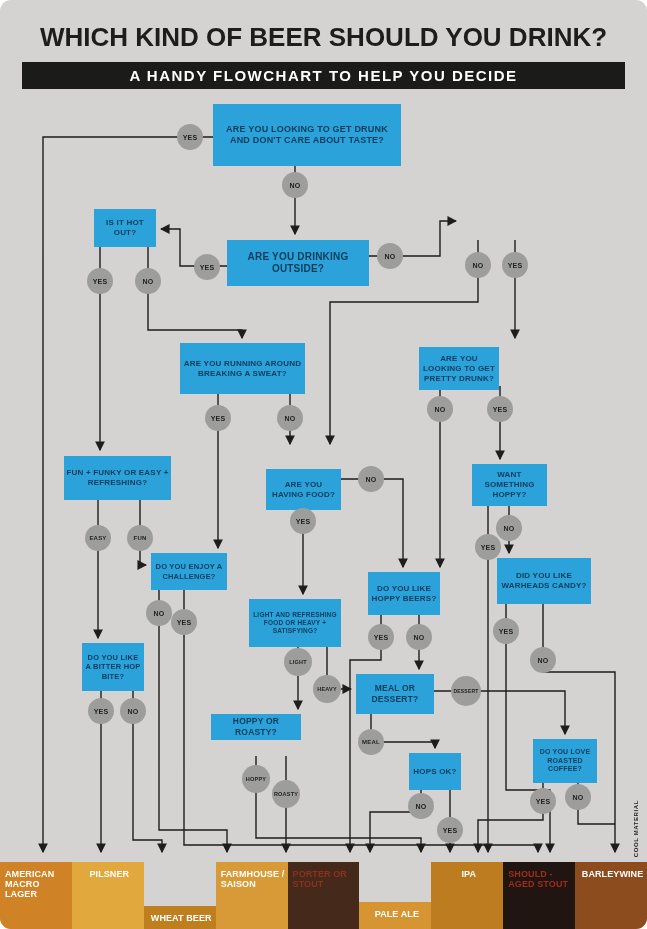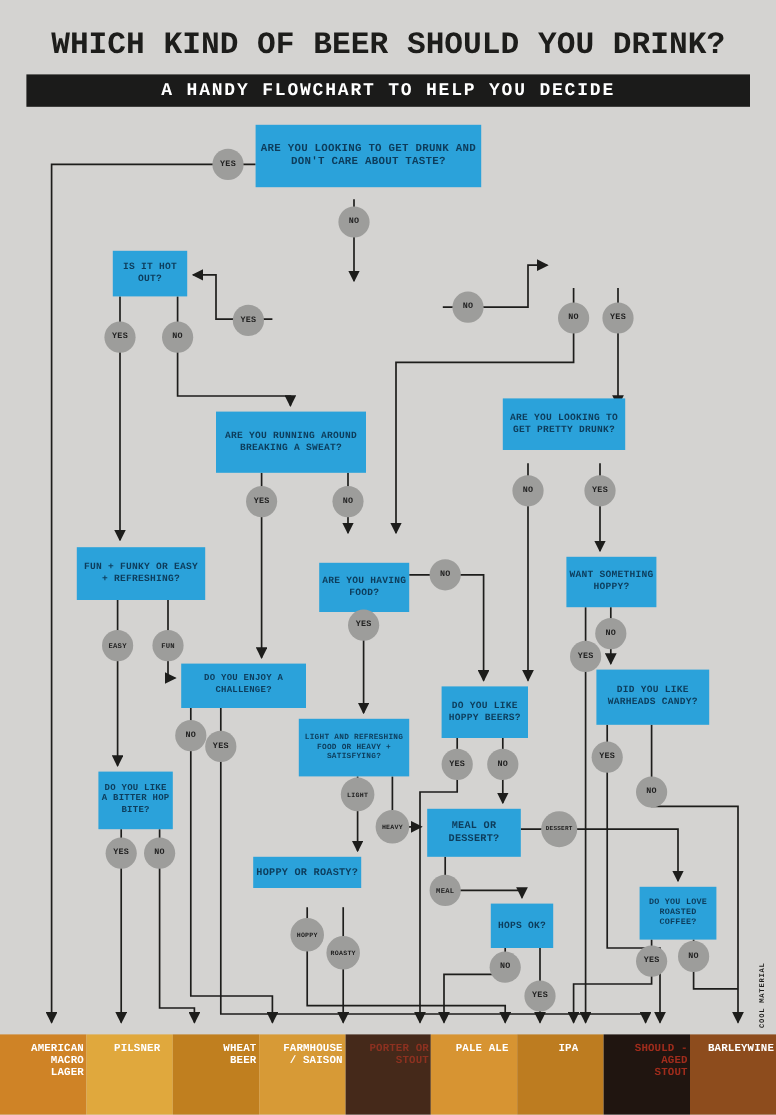--- a/index.html
+++ b/index.html
@@ -1,38 +1,38 @@
 <!DOCTYPE html>
 <html style="--background: #d4d3d1; --box-blue: #2ba2da; --box-text: #0d3d5c; --circle-bg: #9d9d9b; --circle-text: #222222; --line: #1d1d1b; --bar-bg: #1b1b1a; --bar-text: #ffffff; --title: #1d1d1b;"><head>
 <meta charset="utf-8">
 <style>
   html,body{margin:0;padding:0;}
   .page{position:relative;width:647px;height:929px;background:var(--background);
-        font-family:Liberation Mono, monospace;overflow:hidden;}
+        font-family:Liberation Sans, sans-serif;overflow:hidden;border-radius:11px;}
   .title{position:absolute;top:22px;left:0;width:647px;text-align:center;margin:0;
          font-size:26px;font-weight:800;letter-spacing:0px;color:var(--title);}
   .subbar{position:absolute;left:22px;right:22px;top:62px;height:27px;background:var(--bar-bg);
           color:var(--bar-text);display:flex;align-items:center;justify-content:center;
           font-size:15px;font-weight:bold;letter-spacing:1.5px;}
   svg.lines{position:absolute;left:0;top:0;}
   .node{position:absolute;background:var(--box-blue);color:var(--box-text);
         display:flex;align-items:center;justify-content:center;text-align:center;
         font-weight:bold;font-size:8px;line-height:1.25;padding:2px;box-sizing:border-box;
         letter-spacing:.2px;}
   .circle{position:absolute;width:26px;height:26px;border-radius:50%;background:var(--circle-bg);
           color:var(--circle-text);display:flex;align-items:center;justify-content:center;
           font-size:7px;font-weight:bold;letter-spacing:.2px;}
   .circle.cm{width:28px;height:28px;font-size:5.5px;}
   .circle.cl{width:30px;height:30px;font-size:5px;}
   .credit{position:absolute;right:8px;bottom:72px;writing-mode:vertical-rl;transform:rotate(180deg);
           font-size:6px;font-weight:bold;letter-spacing:.6px;color:var(--title);}
   .strip{position:absolute;left:0;bottom:0;width:647px;height:67px;display:flex;}
   .beer{flex:1 1 0;display:flex;justify-content:center;align-items:flex-start;
-        padding-top:7px;text-align:right;font-size:9px;font-weight:bold;line-height:1.12;
-        letter-spacing:.1px;box-sizing:border-box;padding-left:15px;padding-right:2px;}
+        padding-top:7px;text-align:left;font-size:9px;font-weight:bold;line-height:1.12;
+        letter-spacing:.1px;box-sizing:border-box;padding-left:5px;padding-right:2px;}
 </style>
 </head>
 <body>
 
 <div class="page">
 
   <h1 class="title">WHICH KIND OF BEER SHOULD YOU DRINK?</h1>
   <div class="subbar">
     <span>A HANDY FLOWCHART TO HELP YOU DECIDE</span>
   </div>
@@ -78,28 +78,29 @@
       <polyline points="509,506 509,553"></polyline>
       <polyline points="506,604 506,790 550,790 550,852"></polyline>
       <polyline points="543,604 543,672 615,672 615,852"></polyline>
       <polyline points="543,783 543,820 478,820 478,852"></polyline>
     </g>
     <g fill="none" stroke="var(--line)" stroke-width="1.4">
       <polyline points="578,783 578,824 615,824"></polyline>
     </g>
   </svg>
 
-  <div class="node" style="left:213px;top:104px;width:188px;height:52px;font-size:9px">ARE YOU LOOKING TO GET DRUNK AND DON'T CARE ABOUT TASTE?</div>
+  <div class="node" style="left:213px;top:104px;width:188px;height:62px;font-size:9px">ARE YOU LOOKING TO GET DRUNK AND DON'T CARE ABOUT TASTE?</div>
   <div class="node" style="left:94px;top:209px;width:62px;height:38px">IS IT HOT OUT?</div>
+  <div class="node" style="left:227px;top:240px;width:142px;height:46px;font-size:10px">ARE YOU DRINKING OUTSIDE?</div>
   <div class="node" style="left:180px;top:343px;width:125px;height:51px">ARE YOU RUNNING AROUND BREAKING A SWEAT?</div>
-  <div class="node" style="left:419px;top:332px;width:102px;height:43px">ARE YOU LOOKING TO GET PRETTY DRUNK?</div>
+  <div class="node" style="left:419px;top:347px;width:80px;height:43px">ARE YOU LOOKING TO GET PRETTY DRUNK?</div>
   <div class="node" style="left:64px;top:456px;width:107px;height:44px">FUN + FUNKY OR EASY + REFRESHING?</div>
   <div class="node" style="left:266px;top:469px;width:75px;height:41px">ARE YOU HAVING FOOD?</div>
   <div class="node" style="left:472px;top:464px;width:75px;height:42px">WANT SOMETHING HOPPY?</div>
-  <div class="node" style="left:151px;top:553px;width:104px;height:37px;font-size:7.5px">DO YOU ENJOY A CHALLENGE?</div>
+  <div class="node" style="left:151px;top:553px;width:76px;height:37px;font-size:7.5px">DO YOU ENJOY A CHALLENGE?</div>
   <div class="node" style="left:368px;top:572px;width:72px;height:43px">DO YOU LIKE HOPPY BEERS?</div>
   <div class="node" style="left:497px;top:558px;width:94px;height:46px">DID YOU LIKE WARHEADS CANDY?</div>
   <div class="node" style="left:249px;top:599px;width:92px;height:48px;font-size:6.5px">LIGHT AND REFRESHING FOOD OR HEAVY + SATISFYING?</div>
   <div class="node" style="left:82px;top:643px;width:62px;height:48px;font-size:7.5px">DO YOU LIKE A BITTER HOP BITE?</div>
   <div class="node" style="left:356px;top:674px;width:78px;height:40px;font-size:8.5px">MEAL OR DESSERT?</div>
   <div class="node" style="left:211px;top:714px;width:90px;height:26px;font-size:8.5px">HOPPY OR ROASTY?</div>
   <div class="node" style="left:409px;top:753px;width:52px;height:37px">HOPS OK?</div>
   <div class="node" style="left:533px;top:739px;width:64px;height:44px;font-size:7px">DO YOU LOVE ROASTED COFFEE?</div>
 
   <div class="circle" style="left:177px;top:124px">YES</div>
@@ -137,22 +138,22 @@
   <div class="circle" style="left:408px;top:793px">NO</div>
   <div class="circle" style="left:437px;top:817px">YES</div>
   <div class="circle" style="left:530px;top:788px">YES</div>
   <div class="circle" style="left:565px;top:784px">NO</div>
 
   <div class="credit">COOL MATERIAL</div>
 
   <div class="strip">
     <div class="beer" style="background-color: rgb(207, 131, 38); color: rgb(255, 255, 255);">AMERICAN MACRO LAGER</div>
     <div class="beer" style="background-color: rgb(224, 168, 61); color: rgb(255, 255, 255);">PILSNER</div>
-    <div class="beer" style="background-color: rgb(192, 127, 31); color: rgb(255, 255, 255);">WHEAT BEER</div>
+    <div class="beer" style="background-color: rgb(192, 127, 31); color: rgb(255, 255, 255); margin-top: 44px;">WHEAT BEER</div>
     <div class="beer" style="background-color: rgb(215, 154, 54); color: rgb(255, 255, 255);">FARMHOUSE / SAISON</div>
     <div class="beer" style="background-color: rgb(69, 41, 26); color: rgb(140, 49, 32);">PORTER OR STOUT</div>
-    <div class="beer" style="background-color: rgb(215, 148, 50); color: rgb(255, 255, 255);">PALE ALE</div>
+    <div class="beer" style="background-color: rgb(215, 148, 50); color: rgb(255, 255, 255); margin-top: 40px;">PALE ALE</div>
     <div class="beer" style="background-color: rgb(189, 124, 32); color: rgb(255, 255, 255);">IPA</div>
     <div class="beer" style="background-color: rgb(32, 21, 16); color: rgb(160, 44, 28);">SHOULD - AGED STOUT</div>
     <div class="beer" style="background-color: rgb(141, 76, 29); color: rgb(255, 255, 255);">BARLEYWINE</div>
   </div>
 
 </div>
 
 </body></html>

